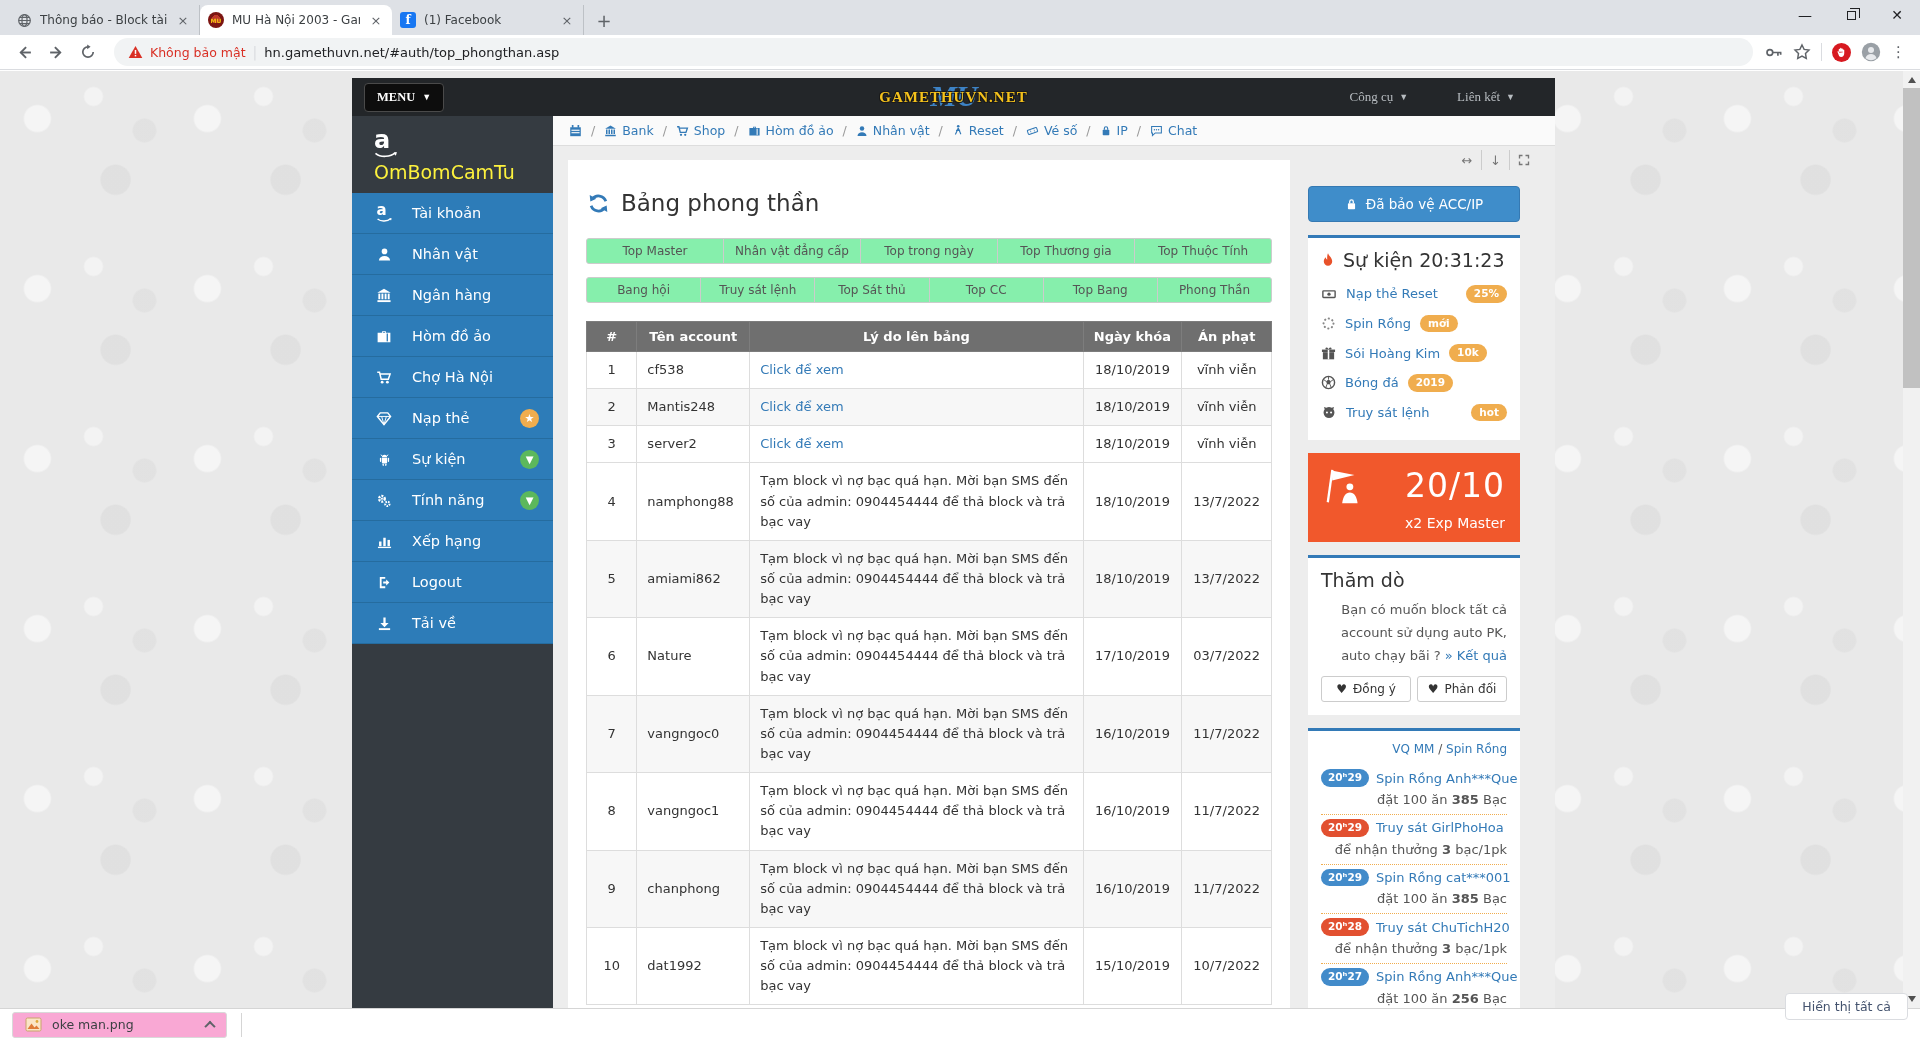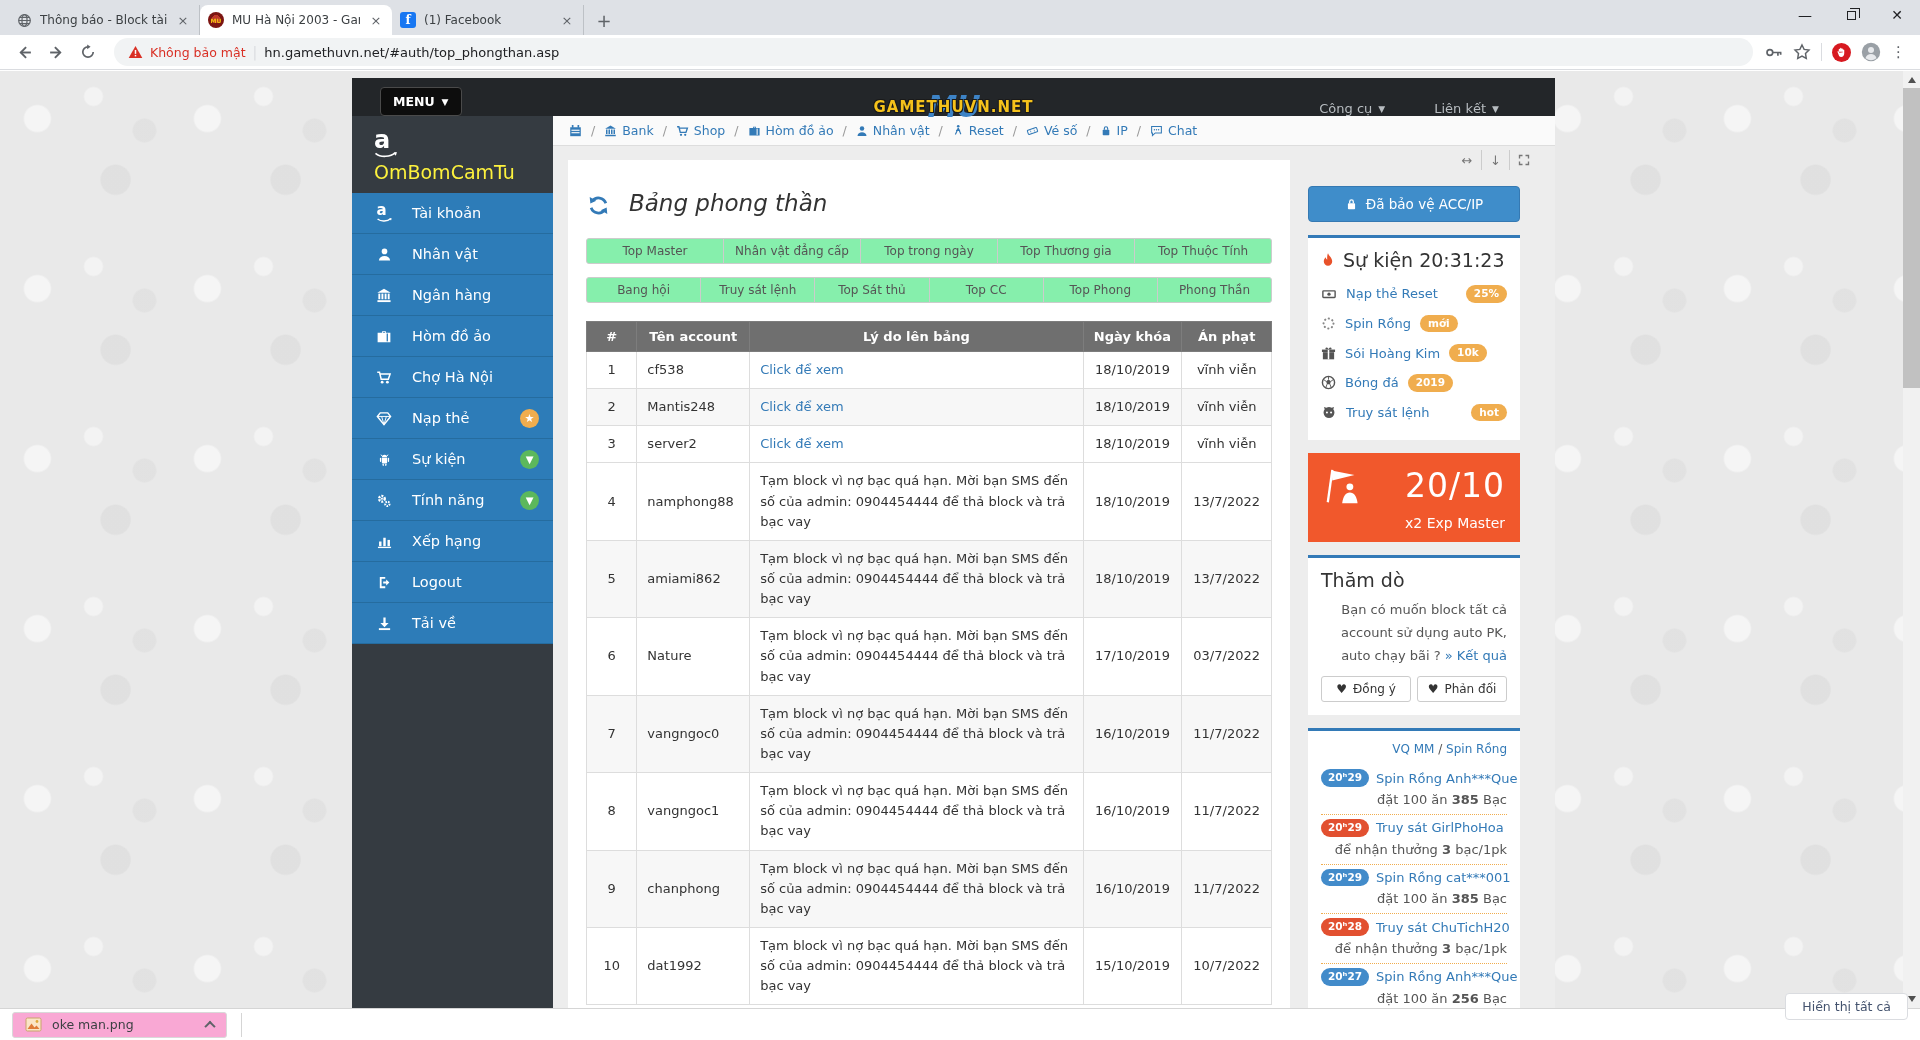--- a/index.html
+++ b/index.html
@@ -36,21 +36,21 @@
   .page { position:absolute; top:71px; left:0; right:0; height:937px; overflow:hidden;
     background-color:#e9e9e9;
     background-image:
       radial-gradient(circle at 22% 28%, rgba(255,255,255,.55) 0 7%, rgba(255,255,255,0) 8%),
       radial-gradient(circle at 68% 64%, rgba(175,175,175,.16) 0 9%, rgba(175,175,175,0) 10%),
       radial-gradient(circle at 55% 15%, rgba(255,255,255,.45) 0 5%, rgba(255,255,255,0) 6%),
       radial-gradient(circle at 85% 35%, rgba(170,170,170,.12) 0 6%, rgba(170,170,170,0) 7%);
     background-size:170px 170px; }
   .site { position:absolute; left:352px; top:7px; bottom:0; width:1203px; display:flex; flex-direction:column; }
 
-  .site-nav { height:38px; background:#232629; display:flex; align-items:flex-end; padding:0 28px; position:relative; flex:0 0 38px; }
+  .site-nav { height:38px; background:#232629; display:flex; align-items:center; padding:0 12px; position:relative; flex:0 0 38px;font-family:Liberation Serif, serif; }
   .menu-btn { background:#0d0d0d; border:1px solid #4a4a4a; border-radius:4px; color:#fff; font-size:12.5px; font-weight:bold; padding:6px 12px; display:flex; align-items:center; gap:7px; cursor:pointer; }
   .logo-wrap { position:absolute; left:0; right:0; text-align:center; pointer-events:none; }
   .logo-inner { position:relative; display:inline-block; }
   .logo-mu { position:absolute; left:50%; top:50%; transform:translate(-50%,-52%); font-size:30px; font-weight:900; font-style:italic; color:#3d83c6; letter-spacing:-1px; }
   .logo-txt { position:relative; font-size:15px; font-weight:800; color:#f5c21b; letter-spacing:1px; text-shadow:1px 1px 0 #1a1a1a, -1px -1px 0 #1a1a1a, 1px -1px 0 #1a1a1a, -1px 1px 0 #1a1a1a; }
   .nav-right { margin-left:auto; display:flex; gap:49px; padding-right:28px; }
   .nav-link { color:#b7bcc0; font-size:13px; display:flex; align-items:center; gap:6px; cursor:pointer; }
   .chev { font-size:9px; }
 
   .site-body { flex:1; display:flex; min-height:0; }
@@ -73,21 +73,21 @@
   .crumbbar { height:30px; background:#fafafa; border-bottom:1px solid #ddd; display:flex; align-items:center; padding:0 16px; gap:9px; font-size:12.5px; flex:0 0 30px; }
   .crumb { color:#337ab7; display:flex; align-items:center; gap:5px; cursor:pointer; }
   .crumb-sep { color:#9a9a9a; }
   .content-scroll { flex:1; position:relative; padding:14px 0 0 15px; display:flex; align-items:flex-start; overflow:hidden; }
 
   .resize-btns { position:absolute; top:4px; right:18px; display:flex; }
   .rs-btn { width:28px; height:20px; display:flex; align-items:center; justify-content:center; color:#777; font-size:13px; border-left:1px solid #ccc; cursor:pointer; }
   .rs-btn:first-child { border-left:none; }
 
   .main-panel { width:722px; flex:0 0 722px; background:#fff; padding:16px 18px 18px; }
-  .panel-title { display:flex; align-items:flex-end; gap:20px; font-size:23px; color:#333; margin:14px 0 22px 2px;font-style:italic; }
+  .panel-title { display:flex; align-items:center; gap:12px; font-size:23px; color:#333; margin:14px 0 22px 2px; }
   .btnrow { display:flex; margin-bottom:13px; }
   .fbtn { flex:1; background:#86efac; border:1px solid #ccc; margin-left:-1px; padding:5px 4px; font-size:12px; color:#555; text-align:center; cursor:pointer; white-space:nowrap; }
   .btnrow .fbtn:first-child { margin-left:0; border-radius:3px 0 0 3px; }
   .btnrow .fbtn:last-child { border-radius:0 3px 3px 0; }
   .btnrow2 { margin-top:6px; margin-bottom:18px; }
 
   table.ban { width:100%; border-collapse:collapse; table-layout:fixed; font-size:13px; color:#333; }
   .ban th { background:#6f6f6f; color:#fff; border:1px solid #7d7d7d; padding:7px 6px; font-size:13px; font-weight:bold; text-align:center; }
   .ban td { border:1px solid #ddd; padding:8px 10px; vertical-align:middle; line-height:1.55; }
   .ban tr.alt td { background:#f7f7f7; }
@@ -528,21 +528,21 @@
                 <div class="fbtn">Nhân vật đẳng cấp</div>
                 <div class="fbtn">Top trong ngày</div>
                 <div class="fbtn">Top Thương gia</div>
                 <div class="fbtn">Top Thuộc Tính</div>
               </div>
               <div class="btnrow btnrow2">
                 <div class="fbtn">Bang hội</div>
                 <div class="fbtn">Truy sát lệnh</div>
                 <div class="fbtn">Top Sát thủ</div>
                 <div class="fbtn">Top CC</div>
-                <div class="fbtn">Top Phong</div>
+                <div class="fbtn">Top Bang</div>
                 <div class="fbtn">Phong Thần</div>
               </div>
 
               <table class="ban">
                 <colgroup>
                     <col style="width:50px">
                     <col style="width:112px">
                     <col style="width:331px">
                     <col style="width:98px">
                     <col style="width:89px">

